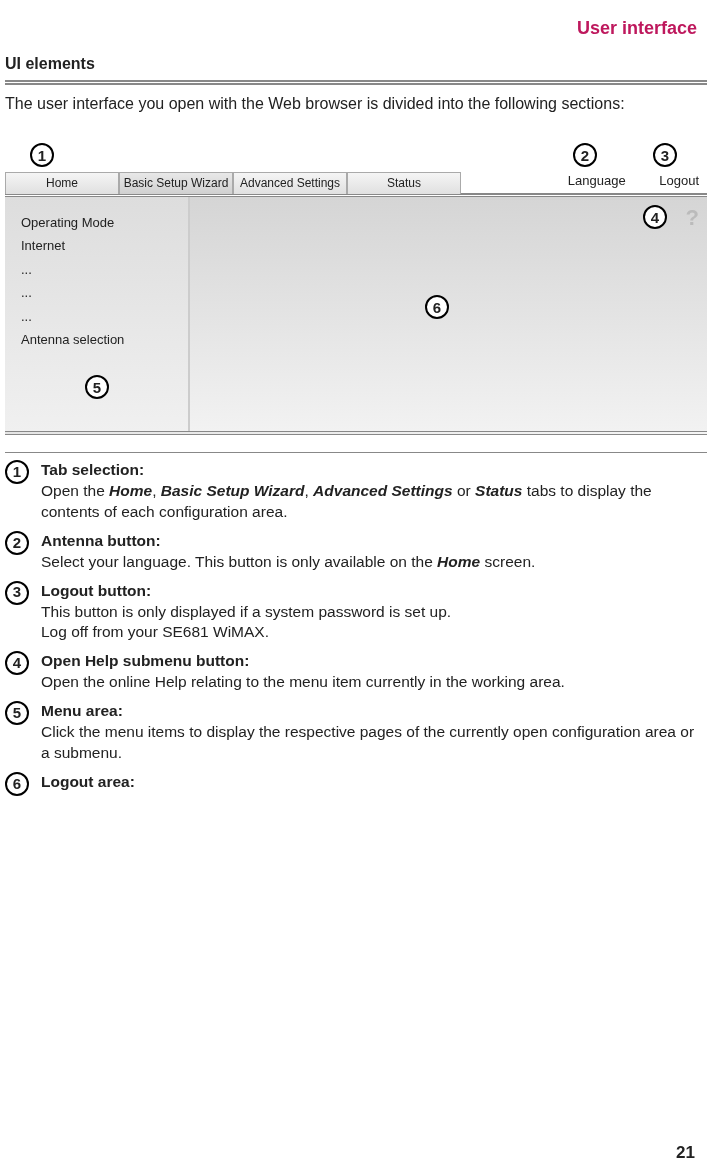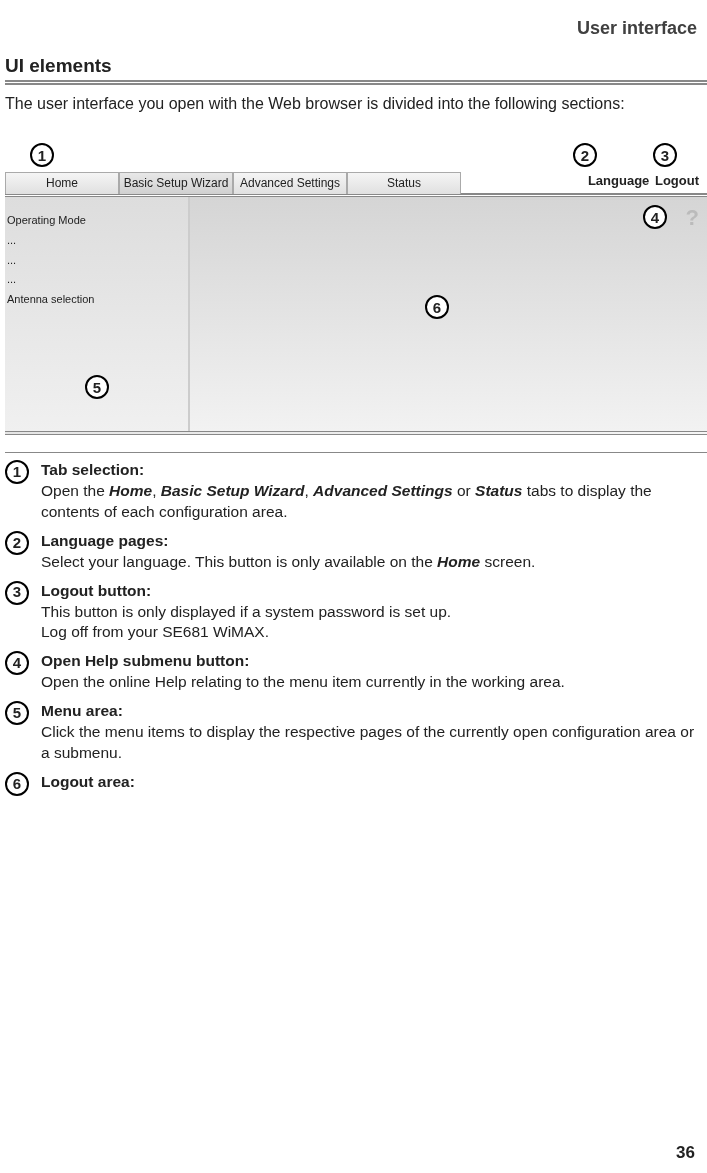--- a/index.html
+++ b/index.html
@@ -8,30 +8,30 @@
     color: #222;
     width: 707px;
     height: 1173px;
     position: relative;
     background: #fff;
   }
   .header-title {
     position: absolute;
     top: 18px;
     right: 10px;
-    color: #404040;
+    color: #be185d;
     font-weight: bold;
     font-size: 18px;
   }
   .section-title {
     position: absolute;
     top: 55px;
     left: 5px;
     font-weight: bold;
-    font-size: 19px;
+    font-size: 16px;
   }
   .double-rule {
     position: absolute;
     left: 5px;
     right: 0;
     border-top: 2px solid #888;
     border-bottom: 2px solid #888;
     height: 5px;
   }
   .rule-top { top: 80px; }
@@ -75,35 +75,35 @@
     line-height: 20px;
     background: linear-gradient(#f5f5f5,#e0e0e0);
   }
   .tab.sel { background: linear-gradient(#e8e8e8,#d0d0d0); }
   .header-buttons {
     position: absolute;
     top: 38px;
     right: 8px;
     font-size: 13px;
   }
-  .header-buttons span { margin-left: 2px; font-weight: bold; }
+  .header-buttons span { margin-left: 30px; }
   .body-area {
     position: absolute;
     top: 62px;
     left: 0;
     right: 0;
     bottom: 10px;
     display: flex;
     background: linear-gradient(to right, #e5e5e5, #f5f5f5);
     border-bottom: 4px double #888;
   }
   .sidebar {
     width: 185px;
-    padding: 14px 2px;
-    font-size: 11px;
+    padding: 14px 16px;
+    font-size: 13px;
     line-height: 1.8;
     border-right: 2px solid #ccc;
     background: linear-gradient(#ddd,#f0f0f0);
   }
   .work-area {
     flex: 1;
     position: relative;
     background: linear-gradient(#d5d5d5,#f2f2f2);
   }
   .help-q {
@@ -181,20 +181,21 @@
     <div class="tab">Advanced Settings</div>
     <div class="tab">Status</div>
   </div>
   <div class="header-buttons">
     <span>Language</span>
     <span>Logout</span>
   </div>
   <div class="body-area">
     <div class="sidebar">
       <div>Operating Mode</div>
+      <div>Internet</div>
       <div>...</div>
       <div>...</div>
       <div>...</div>
       <div>Antenna selection</div>
     </div>
     <div class="work-area">
       <div class="help-q">?</div>
     </div>
   </div>
 
@@ -218,21 +219,21 @@
         <span>Open the </span>
         <i>Home</i>, <i>Basic Setup Wizard</i>, <i>Advanced Settings</i> or <i>Status</i>
         <span> tabs to display the contents of each configuration area.</span>
       </span>
     </div>
   </div>
 
   <div class="desc-item">
     <div class="num"><span class="circle">2</span></div>
     <div class="txt">
-      <b>Language pages:</b><br>
+      <b>Antenna button:</b><br>
       <span>
         <span>Select your language. This button is only available on the </span><i>Home</i><span> screen.</span>
       </span>
     </div>
   </div>
 
   <div class="desc-item">
     <div class="num"><span class="circle">3</span></div>
     <div class="txt">
       <b>Logout button:</b><br>
@@ -259,13 +260,13 @@
 
   <div class="desc-item">
     <div class="num"><span class="circle">6</span></div>
     <div class="txt">
       <b>Logout area:</b><br>
     </div>
   </div>
 
 </div>
 
-<div class="page-num">36</div>
+<div class="page-num">21</div>
 
 </body></html>

